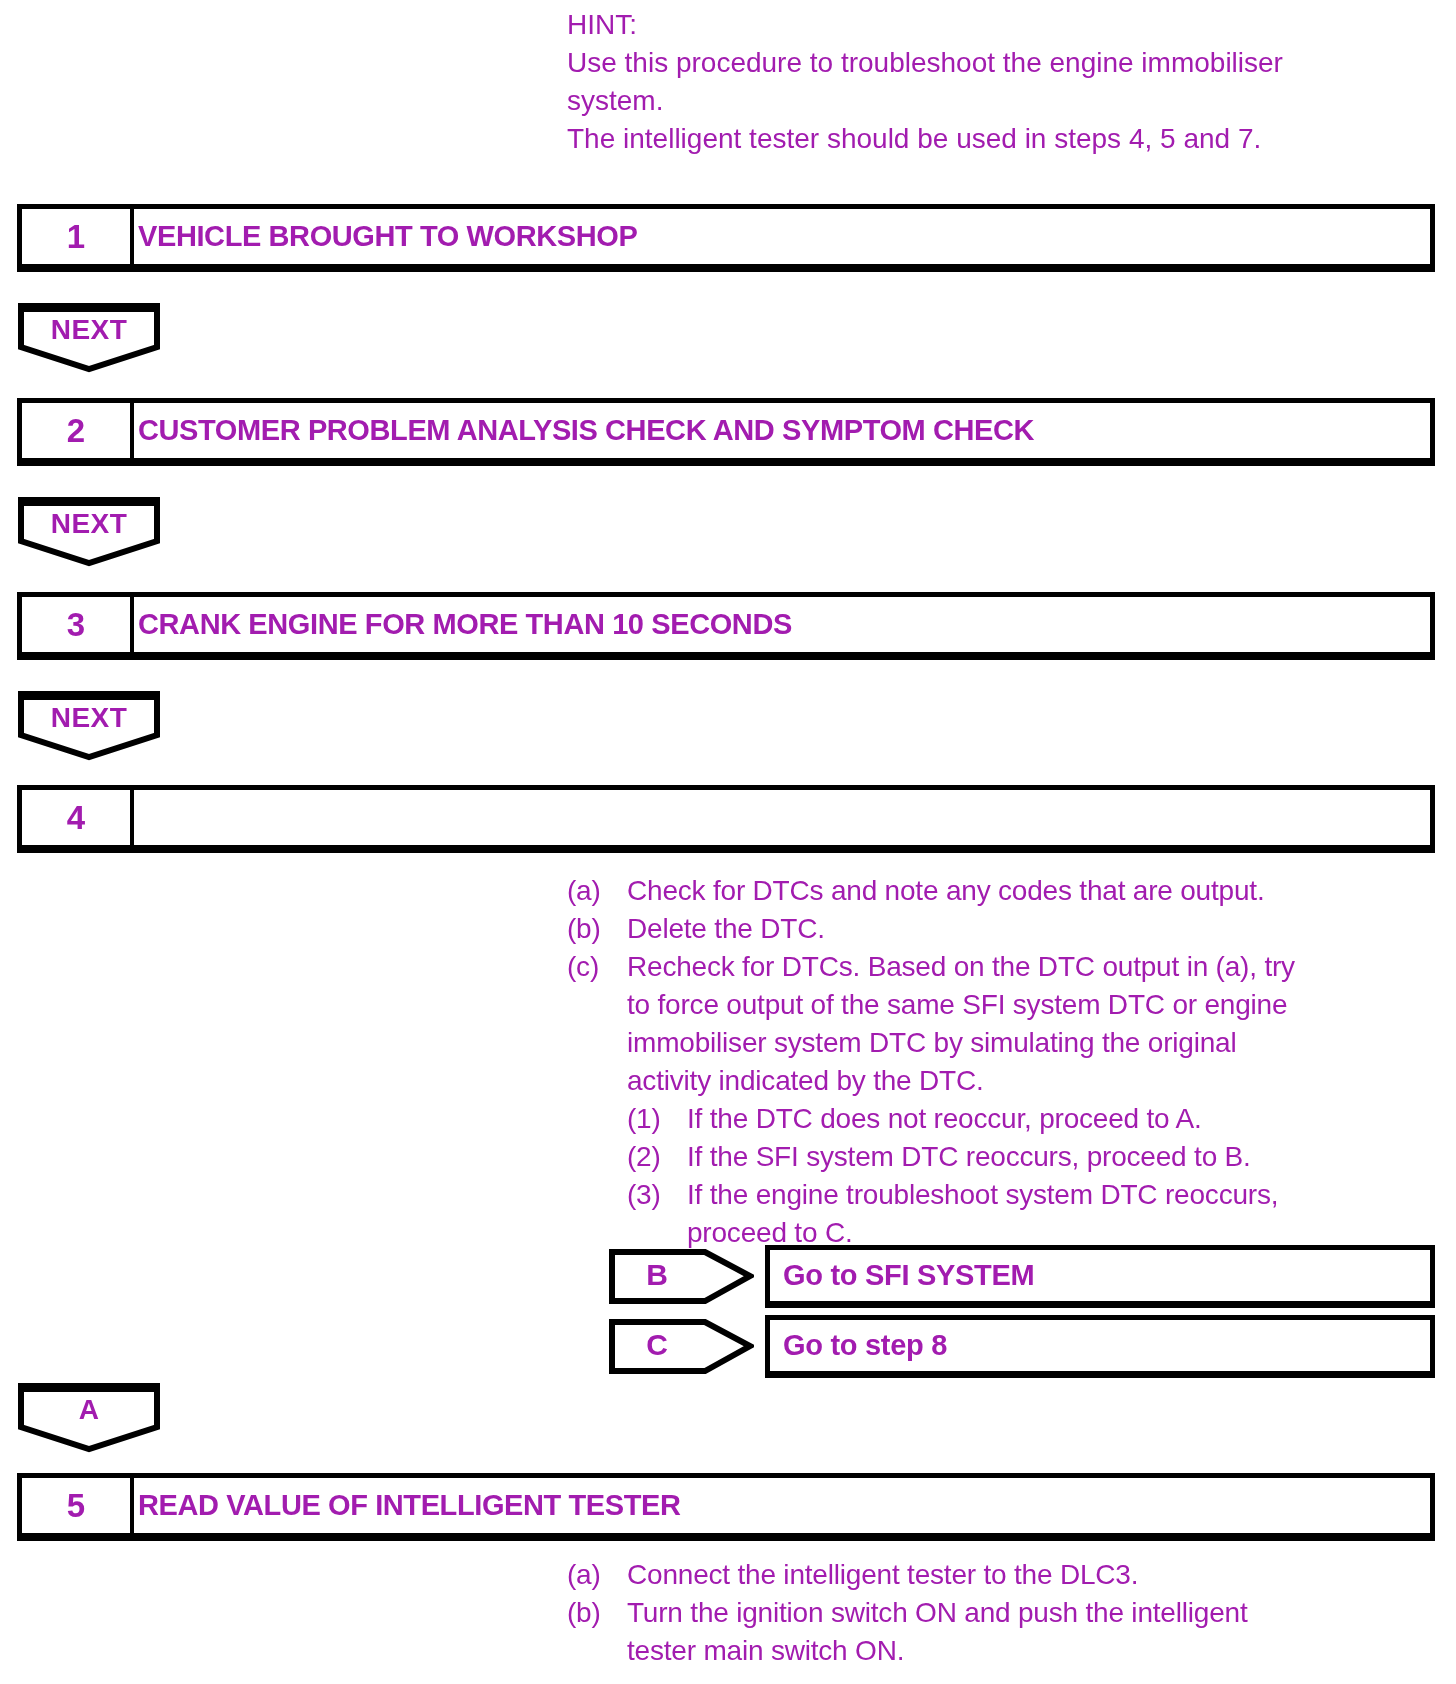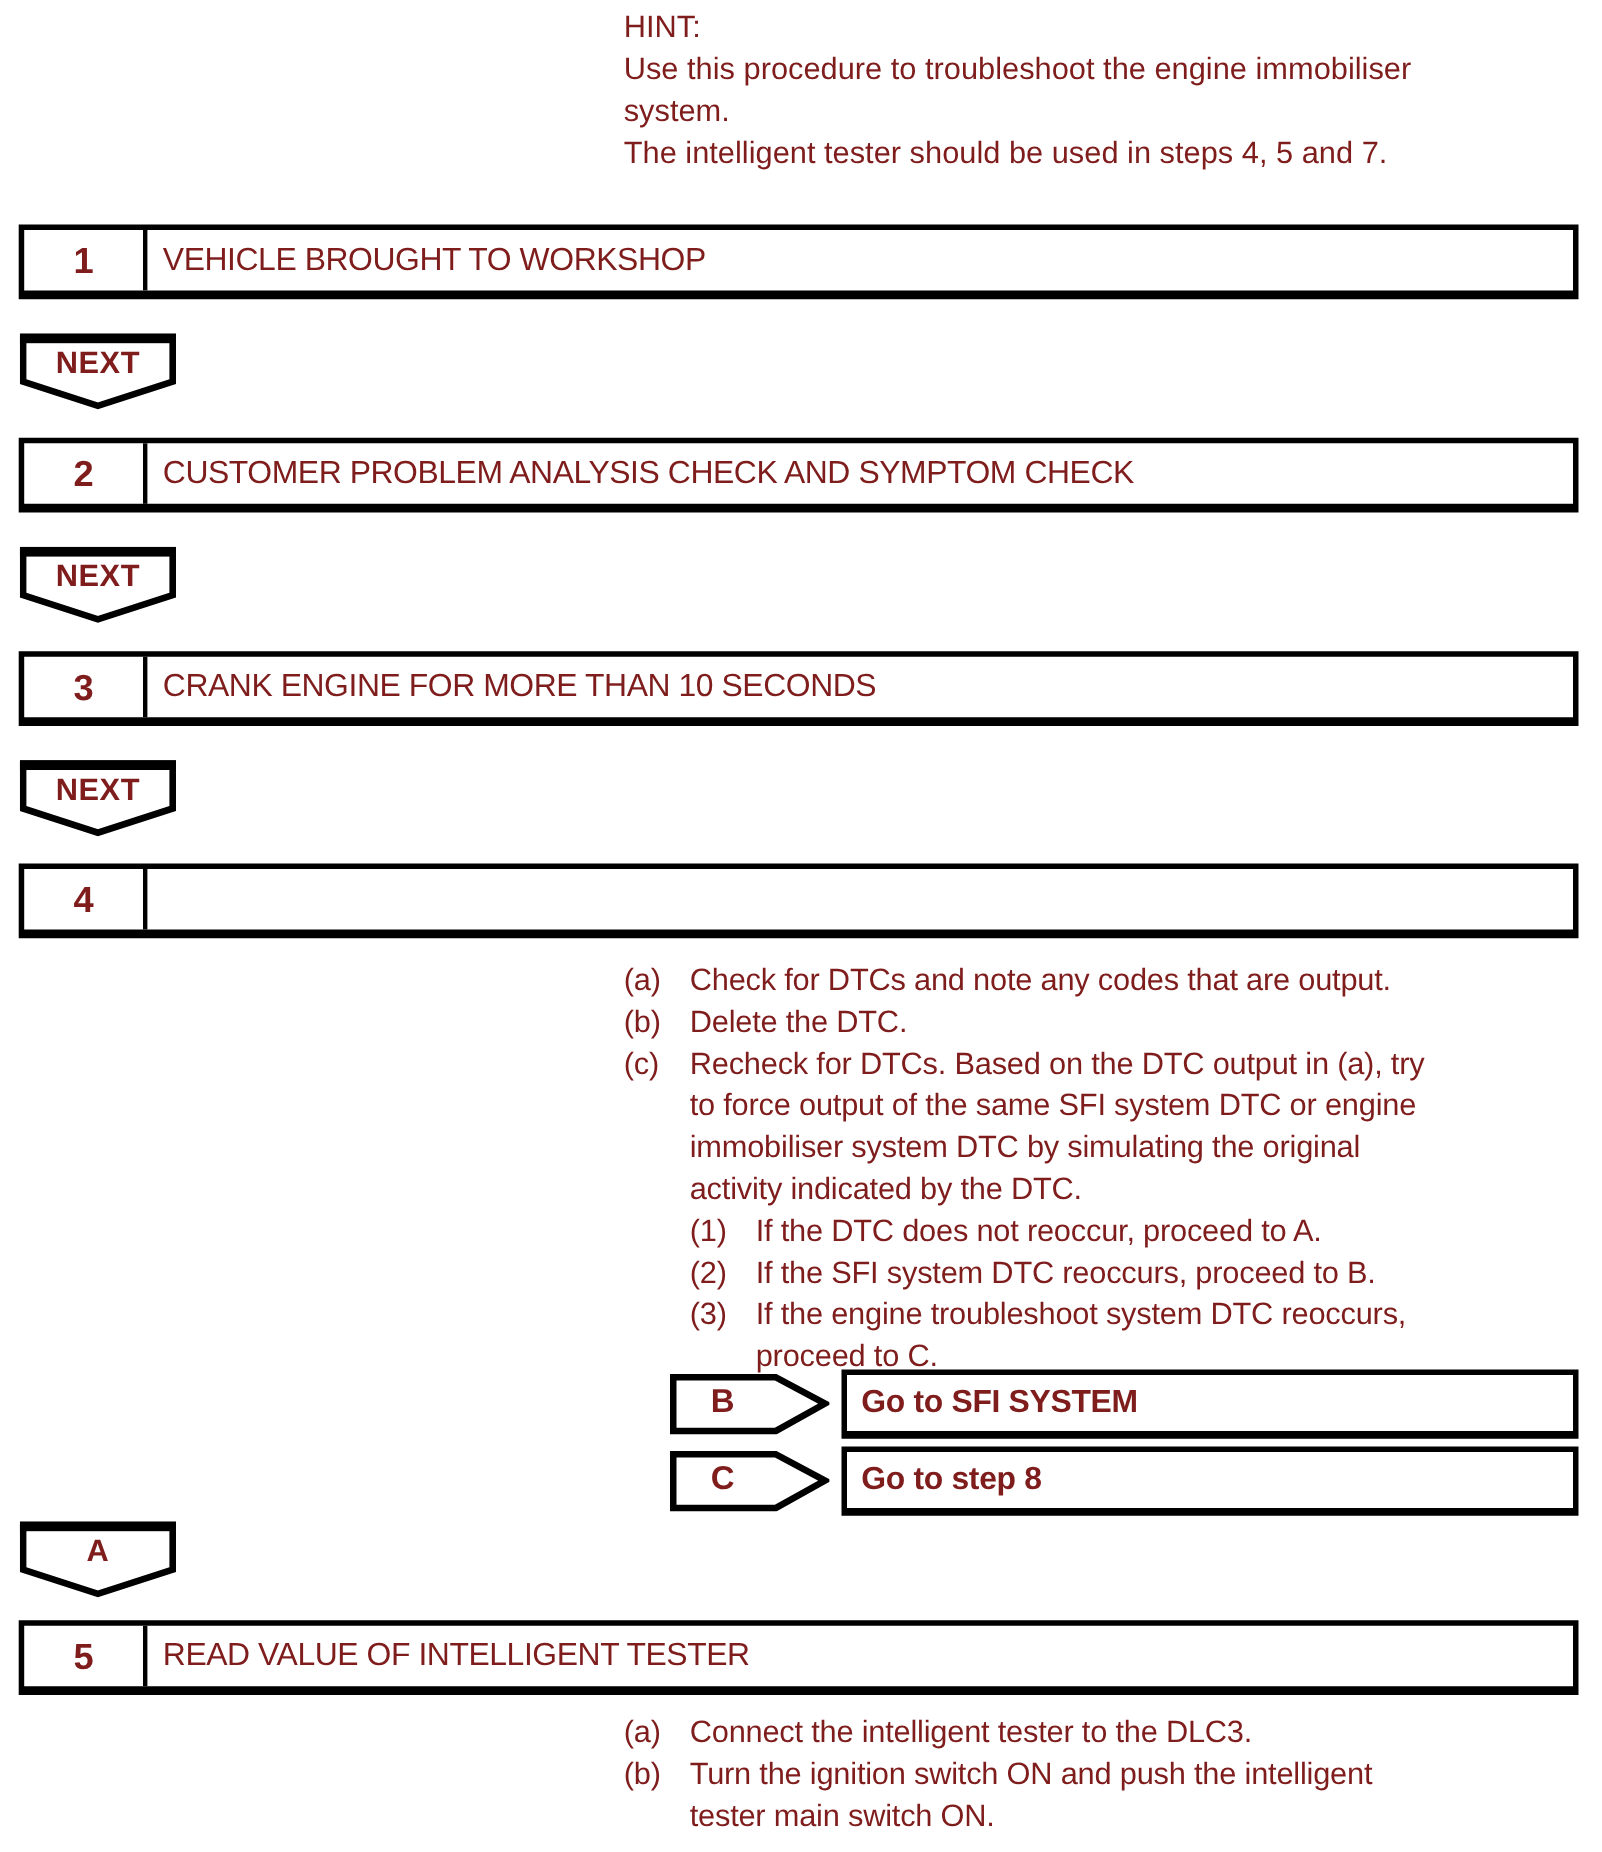--- a/index.html
+++ b/index.html
@@ -1,35 +1,35 @@
 <!DOCTYPE html>
 <html><head>
 <meta charset="utf-8">
 <style>
   html,body{margin:0;padding:0;background:#ffffff;}
   .page{
     position:relative;width:1456px;height:1684px;background:#ffffff;
-    font-family:"Liberation Sans",sans-serif;color:#7f1d1d;overflow:hidden;
+    font-family:"Liberation Sans",sans-serif;color:#a21caf;overflow:hidden;
   }
   
   .hint{position:absolute;left:567px;top:6px;font-size:28px;line-height:38px;}
   .hint div{white-space:nowrap;}
   
   .step{
     position:absolute;left:17px;width:1418px;height:68px;box-sizing:border-box;
     border:5px solid #000;border-bottom-width:8px;display:flex;background:#fff;
   }
   .step-num{
     width:108px;flex:none;border-right:4px solid #000;
     display:flex;align-items:center;justify-content:center;
     font-weight:bold;font-size:33px;
   }
   .step-title{
-    flex:1;display:flex;align-items:center;padding-left:14px;
-    font-weight:normal;font-size:29px;letter-spacing:-0.4px;white-space:nowrap;
+    flex:1;display:flex;align-items:center;padding-left:4px;
+    font-weight:bold;font-size:29px;letter-spacing:-0.4px;white-space:nowrap;
   }
   
   .conn{position:absolute;left:18px;width:116px;height:70px;}
   .conn svg{position:absolute;left:0;top:0;width:142px;height:70px;}
   .conn .lbl{
     position:absolute;left:0;top:11px;width:142px;text-align:center;
     font-weight:bold;font-size:28px;letter-spacing:0.5px;
   }
   
   .tline{

